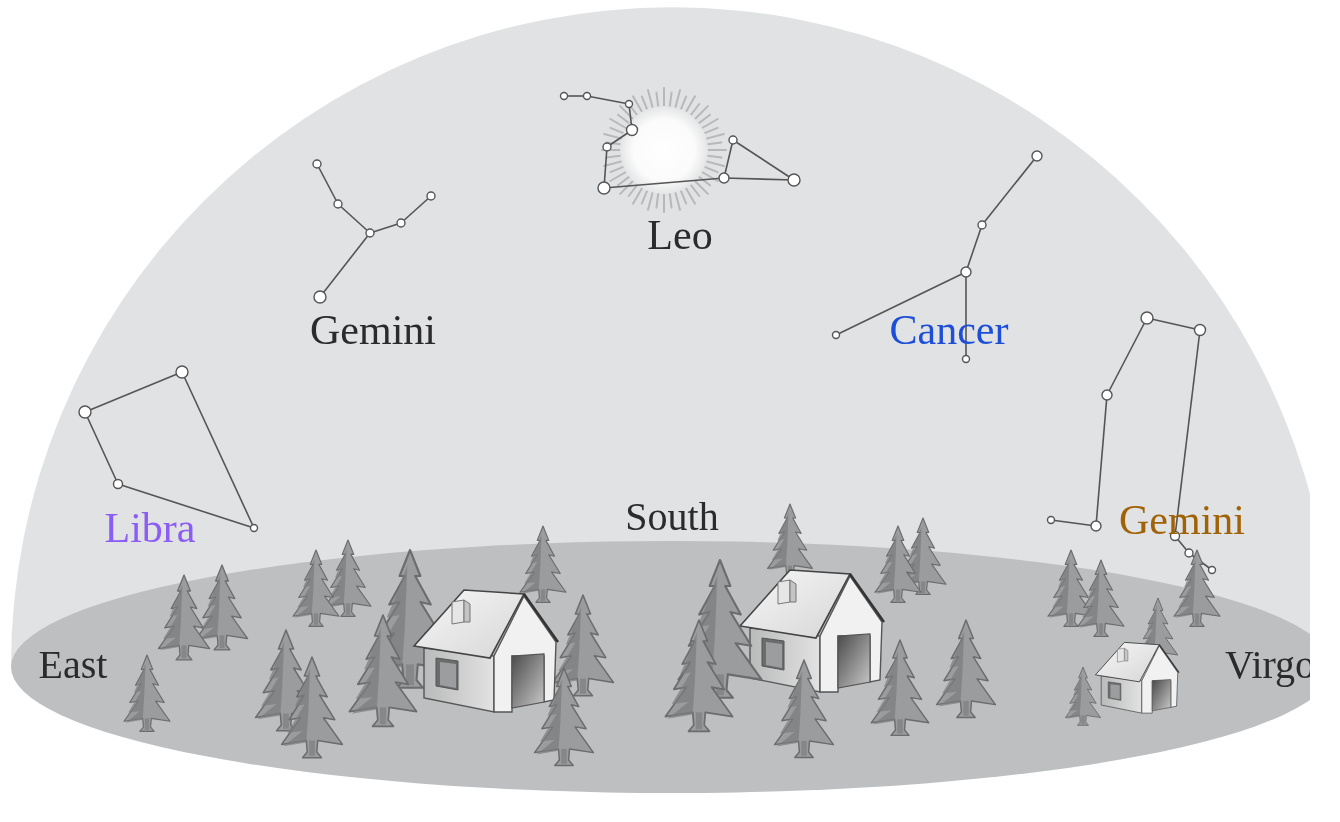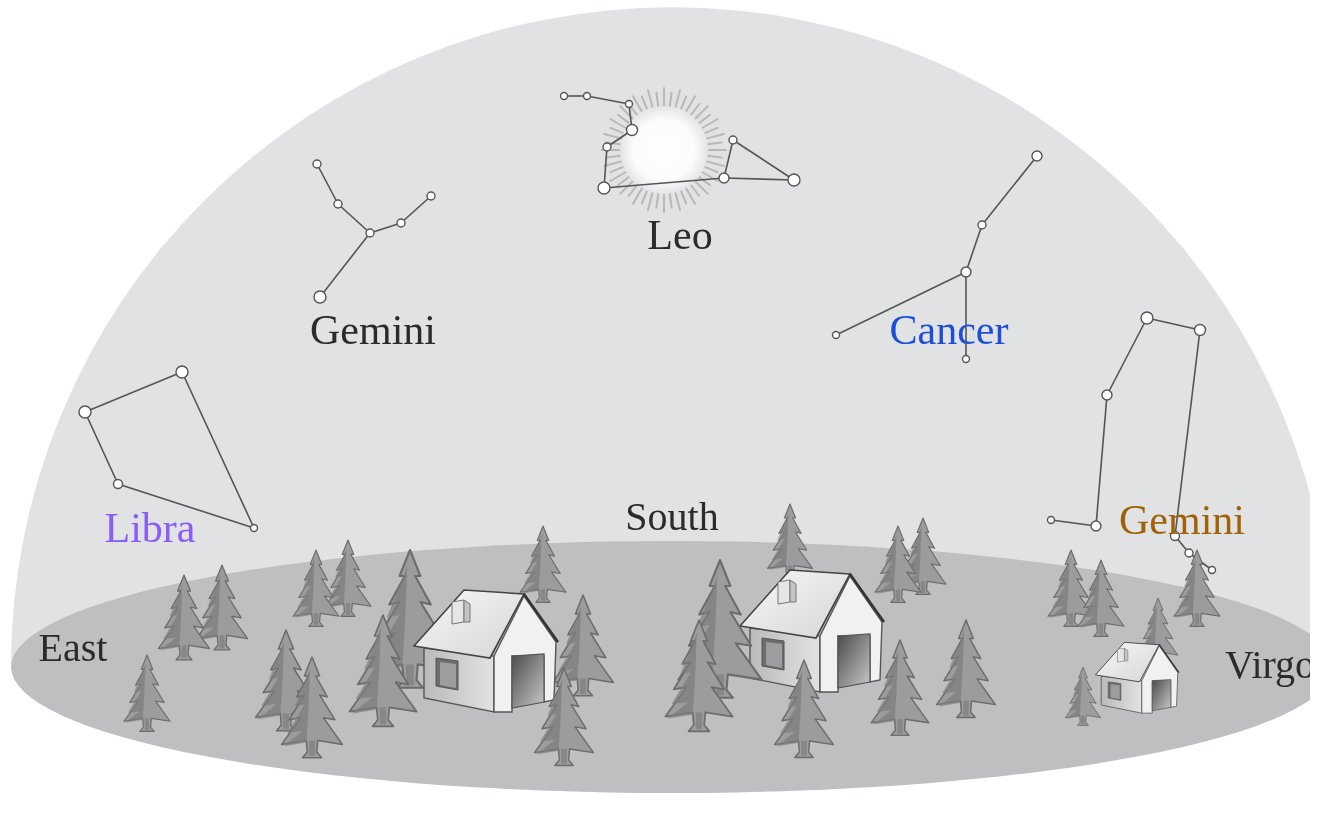--- a/index.html
+++ b/index.html
@@ -225,15 +225,15 @@
         <use href="#tree" transform="translate(564,760) scale(0.92)"></use>
       </g>
   </svg>
 
   <span class="label" style="left: 680px; top: 235px; color: rgb(43, 43, 43);">Leo</span>
   <span class="label" style="left: 373px; top: 330px; color: rgb(43, 43, 43);">Gemini</span>
   <span class="label" style="left: 949px; top: 330px; color: #1d4ed8;">Cancer</span>
   <span class="label" style="left: 150px; top: 528px; color: #8b5cf6;">Libra</span>
   <span class="label" style="left: 1182px; top: 520px; color: #a16207;">Gemini</span>
   <span class="label dir" style="left: 672px; top: 517px; color: rgb(43, 43, 43);">South</span>
-  <span class="label dir" style="left: 73px; top: 648px; color: rgb(43, 43, 43);">East</span>
+  <span class="label dir" style="left: 73px; top: 665px; color: rgb(43, 43, 43);">East</span>
   <span class="label dir" style="left: 1270px; top: 665px; color: rgb(43, 43, 43);">Virgo</span>
 </div>
 
 </body></html>

